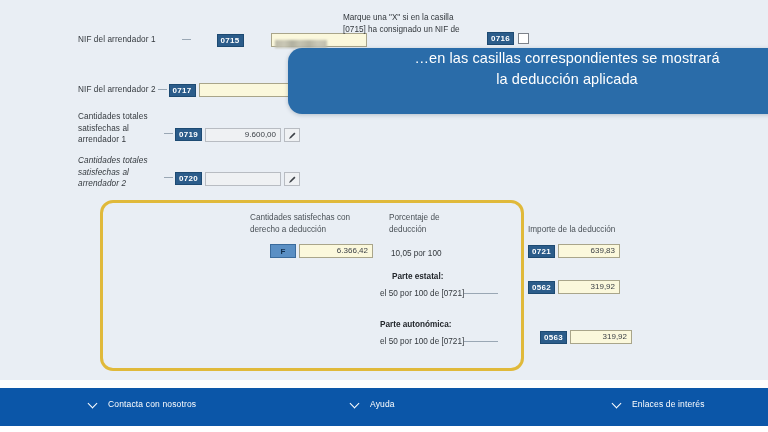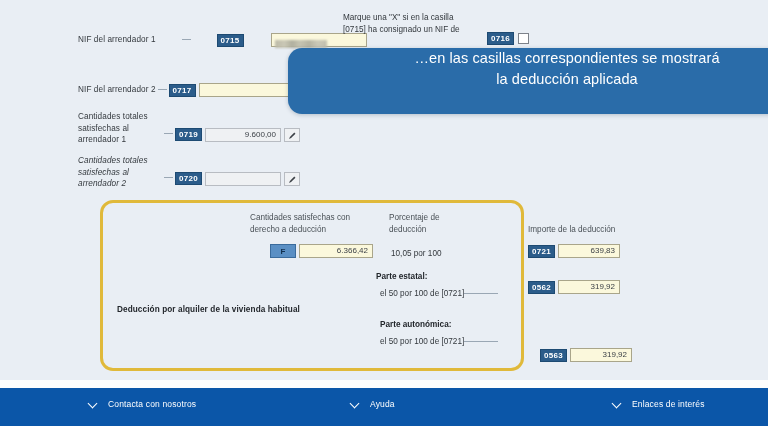--- a/index.html
+++ b/index.html
@@ -377,38 +377,37 @@
 
     <div class="pct-text" style="left:391px; top:249px;">10,05 por 100</div>
 
     <div class="field-row" style="left:528px; top:244px;">
       <span class="box-badge">0721</span>
       <span class="txt-input" style="width:62px;">
         <span class="val">639,83</span>
       </span>
     </div>
 
-    <div class="ded-title" style="left:117px; top:305px;">Deducción por alquiler de la vivienda habitual</div>
-
-    <div class="sub-head" style="left:376px; top:272px;">Parte estatal:</div>
+
+    <div class="sub-head" style="left:392px; top:272px;">Parte estatal:</div>
     <div class="sub-line" style="left:380px; top:289px;">
       <span>el 50 por 100 de [0721]</span><span class="dots"></span>
     </div>
     <div class="field-row" style="left:528px; top:280px;">
       <span class="box-badge">0562</span>
       <span class="txt-input" style="width:62px;">
         <span class="val">319,92</span>
       </span>
     </div>
 
     <div class="sub-head" style="left:380px; top:320px;">Parte autonómica:</div>
     <div class="sub-line" style="left:380px; top:337px;">
       <span>el 50 por 100 de [0721]</span><span class="dots"></span>
     </div>
-    <div class="field-row" style="left:528px; top:348px;padding-left:12px;">
+    <div class="field-row" style="left:528px; top:330px;padding-left:12px;">
       <span class="box-badge">0563</span>
       <span class="txt-input" style="width:62px;">
         <span class="val">319,92</span>
       </span>
     </div>
 
     <div class="callout">
       <div class="callout-text">
         <span>…en las casillas correspondientes se mostrará</span><br>
         <span>la deducción aplicada</span>

